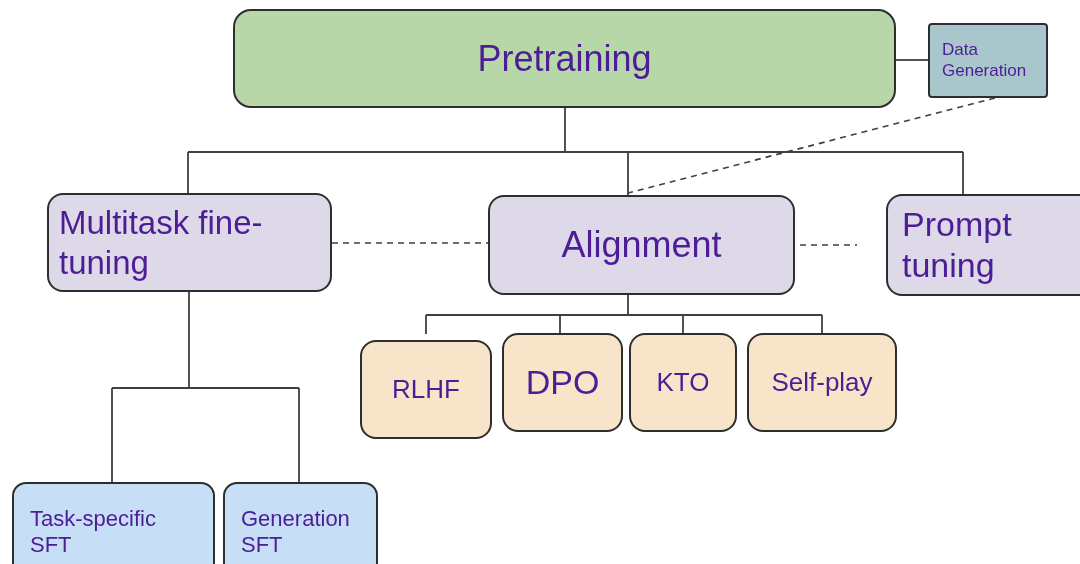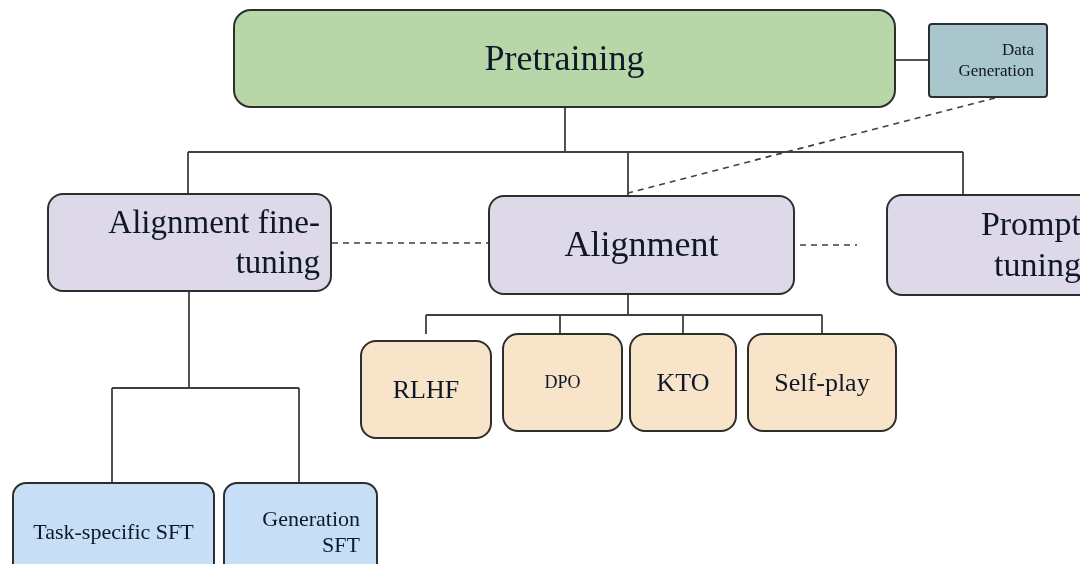--- a/index.html
+++ b/index.html
@@ -9,34 +9,33 @@
     overflow:hidden;
     background:#ffffff;
     font-family:"Liberation Sans",sans-serif;
   }
   #edges{position:absolute;left:0;top:0;width:1080px;height:564px;}
   .edge{stroke:#3f3f3f;stroke-width:1.8;fill:none;}
   .edge.dashed{stroke-dasharray:6 5;stroke-width:1.6;}
   .node{
     position:absolute;
     display:flex;align-items:center;justify-content:center;
-    text-align:right;
+    text-align:left;
     border:2px solid #2e2e2e;
-    color:#0f172a;
+    color:#4c1d95;
     box-sizing:border-box;
     line-height:1.2;
-    font-family:Liberation Serif, serif;
   }
   .n-pretraining{left:233px;top:9px;width:663px;height:99px;border-radius:18px;font-size:36px;}
   .n-datagen{left:928px;top:23px;width:120px;height:75px;border-radius:4px;font-size:17px;padding:17px 12px;}
   .n-sft{left:47px;top:193px;width:285px;height:99px;border-radius:16px;font-size:33px;padding:0 10px;}
   .n-alignment{left:488px;top:195px;width:307px;height:100px;border-radius:16px;font-size:36px;}
   .n-prompt{left:857px;top:194px;width:211px;height:102px;border-radius:16px;font-size:34px;padding:0 14px;margin-left:29px;}
   .n-rlhf{left:360px;top:333px;width:132px;height:99px;border-radius:16px;font-size:26px;margin-top:7px;}
-  .n-dpo{left:502px;top:333px;width:121px;height:99px;border-radius:16px;font-size:18px;}
+  .n-dpo{left:502px;top:333px;width:121px;height:99px;border-radius:16px;font-size:34px;}
   .n-kto{left:629px;top:333px;width:108px;height:99px;border-radius:16px;font-size:26px;}
   .n-selfplay{left:747px;top:333px;width:150px;height:99px;border-radius:16px;font-size:26px;}
   .n-tasksft{left:12px;top:482px;width:203px;height:100px;border-radius:14px;font-size:22px;padding:0 16px;}
   .n-multisft{left:223px;top:482px;width:155px;height:100px;border-radius:14px;font-size:22px;padding:0 16px;}
 </style>
 </head>
 <body>
 
 <div id="canvas">
 
@@ -70,21 +69,21 @@
 
   <div class="node n-pretraining" style="background: rgb(183, 215, 168);">
     <span>Pretraining</span>
   </div>
 
   <div class="node n-datagen" style="background: rgb(169, 198, 205);">
     <span>Data Generation</span>
   </div>
 
   <div class="node n-sft" style="background: rgb(222, 217, 232);">
-    <span>Alignment fine-tuning</span>
+    <span>Multitask fine-tuning</span>
   </div>
 
   <div class="node n-alignment" style="background: rgb(222, 217, 232);">
     <span>Alignment</span>
   </div>
 
   <div class="node n-prompt" style="background: rgb(222, 217, 232);">
     <span>Prompt tuning</span>
   </div>
 

